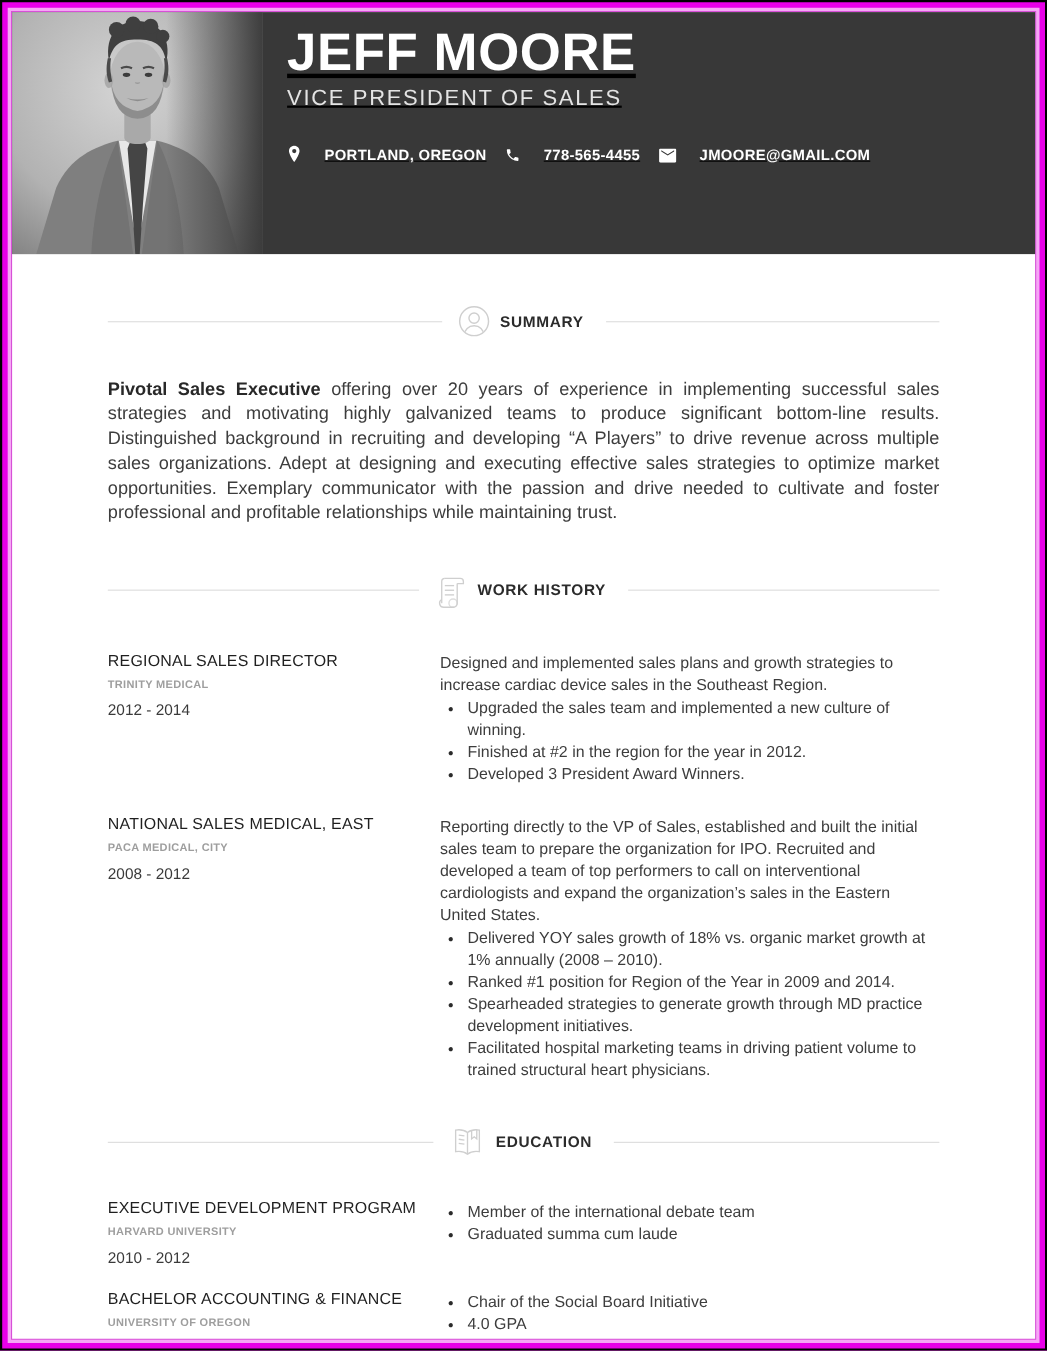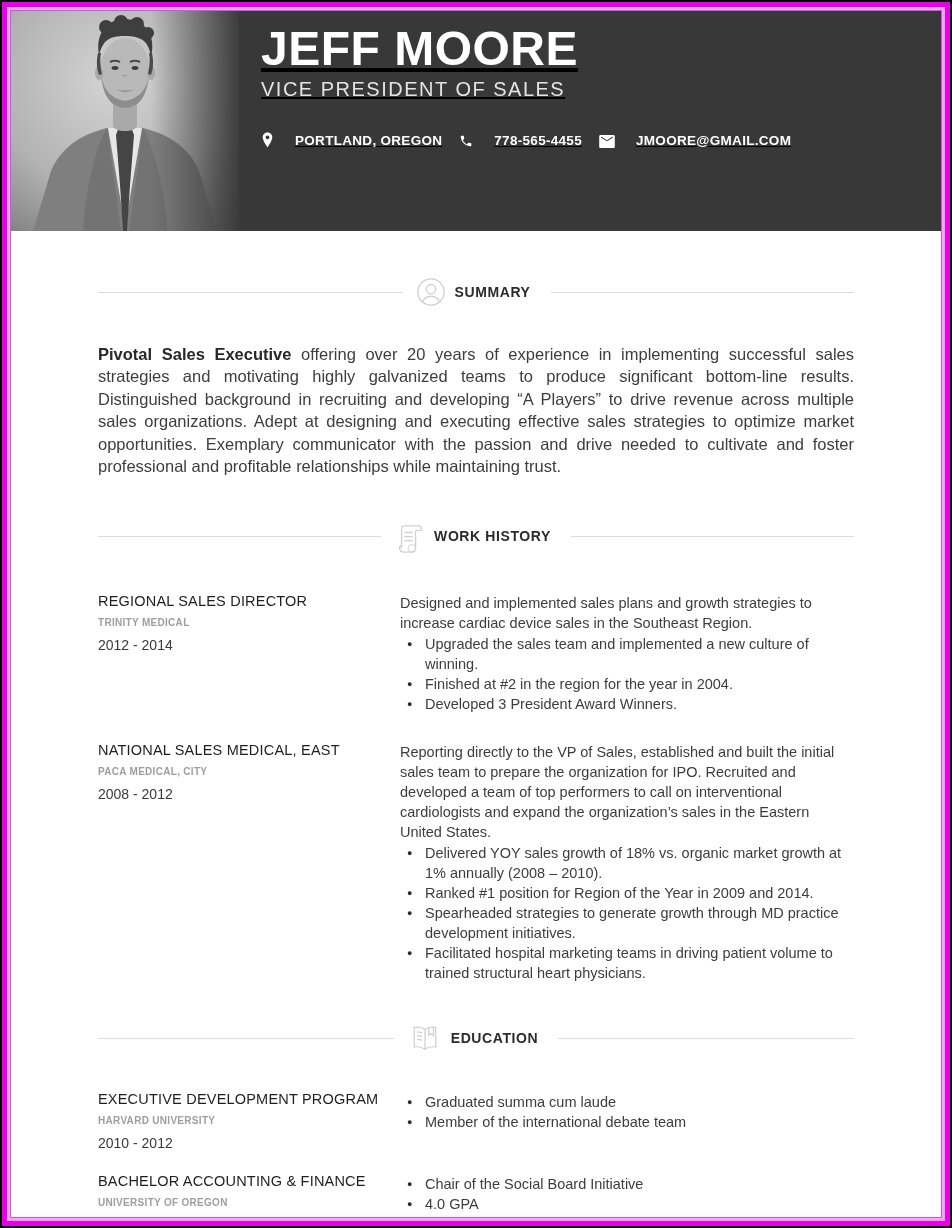--- a/index.html
+++ b/index.html
@@ -183,21 +183,21 @@
           <div class="entry-left">
             <div class="job-title">REGIONAL SALES DIRECTOR</div>
             <div class="job-company">TRINITY MEDICAL</div>
             <div class="job-dates">2012 - 2014</div>
           </div>
           <div class="entry-right">
             <p class="job-desc">Designed and implemented sales plans and growth strategies to increase cardiac device sales in the Southeast Region.</p>
             <ul class="bullets">
 
             <li>Upgraded the sales team and implemented a new culture of winning.</li>
-              <li>Finished at #2 in the region for the year in 2004.</li>
+              <li>Finished at #2 in the region for the year in 2012.</li>
               <li>Developed 3 President Award Winners.</li>
             </ul>
           </div>
         </div>
 
         <div class="entry">
           <div class="entry-left">
             <div class="job-title">NATIONAL SALES MEDICAL, EAST</div>
             <div class="job-company">PACA MEDICAL, CITY</div>
             <div class="job-dates">2008 - 2012</div>
@@ -235,22 +235,22 @@
 
         <div class="entry">
           <div class="entry-left">
             <div class="job-title">EXECUTIVE DEVELOPMENT PROGRAM</div>
             <div class="job-company">HARVARD UNIVERSITY</div>
             <div class="job-dates">2010 - 2012</div>
           </div>
           <div class="entry-right">
             <ul class="bullets">
 
-            <li>Graduated summa cum laude</li>
-              <li>Member of the international debate team</li>
+            <li>Member of the international debate team</li>
+              <li>Graduated summa cum laude</li>
             </ul>
           </div>
         </div>
 
         <div class="entry">
           <div class="entry-left">
             <div class="job-title">BACHELOR ACCOUNTING &amp; FINANCE</div>
             <div class="job-company">UNIVERSITY OF OREGON</div>
 
           </div>

